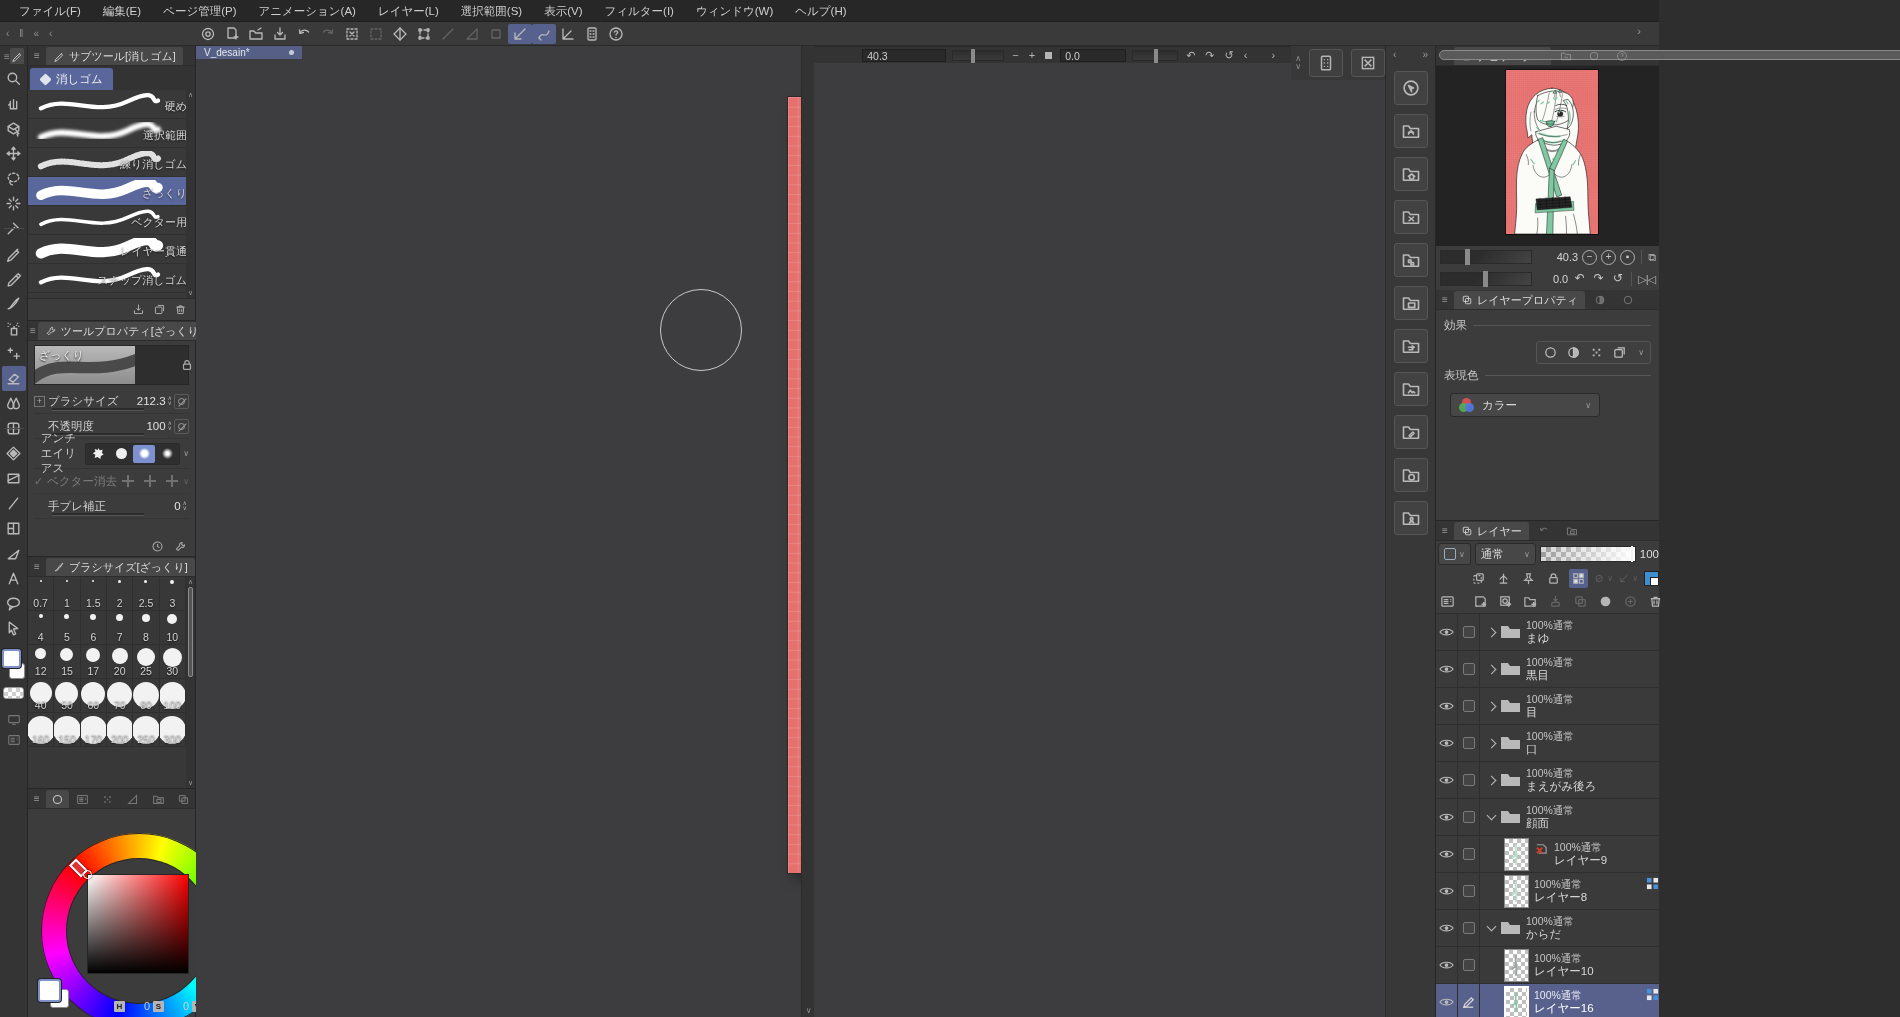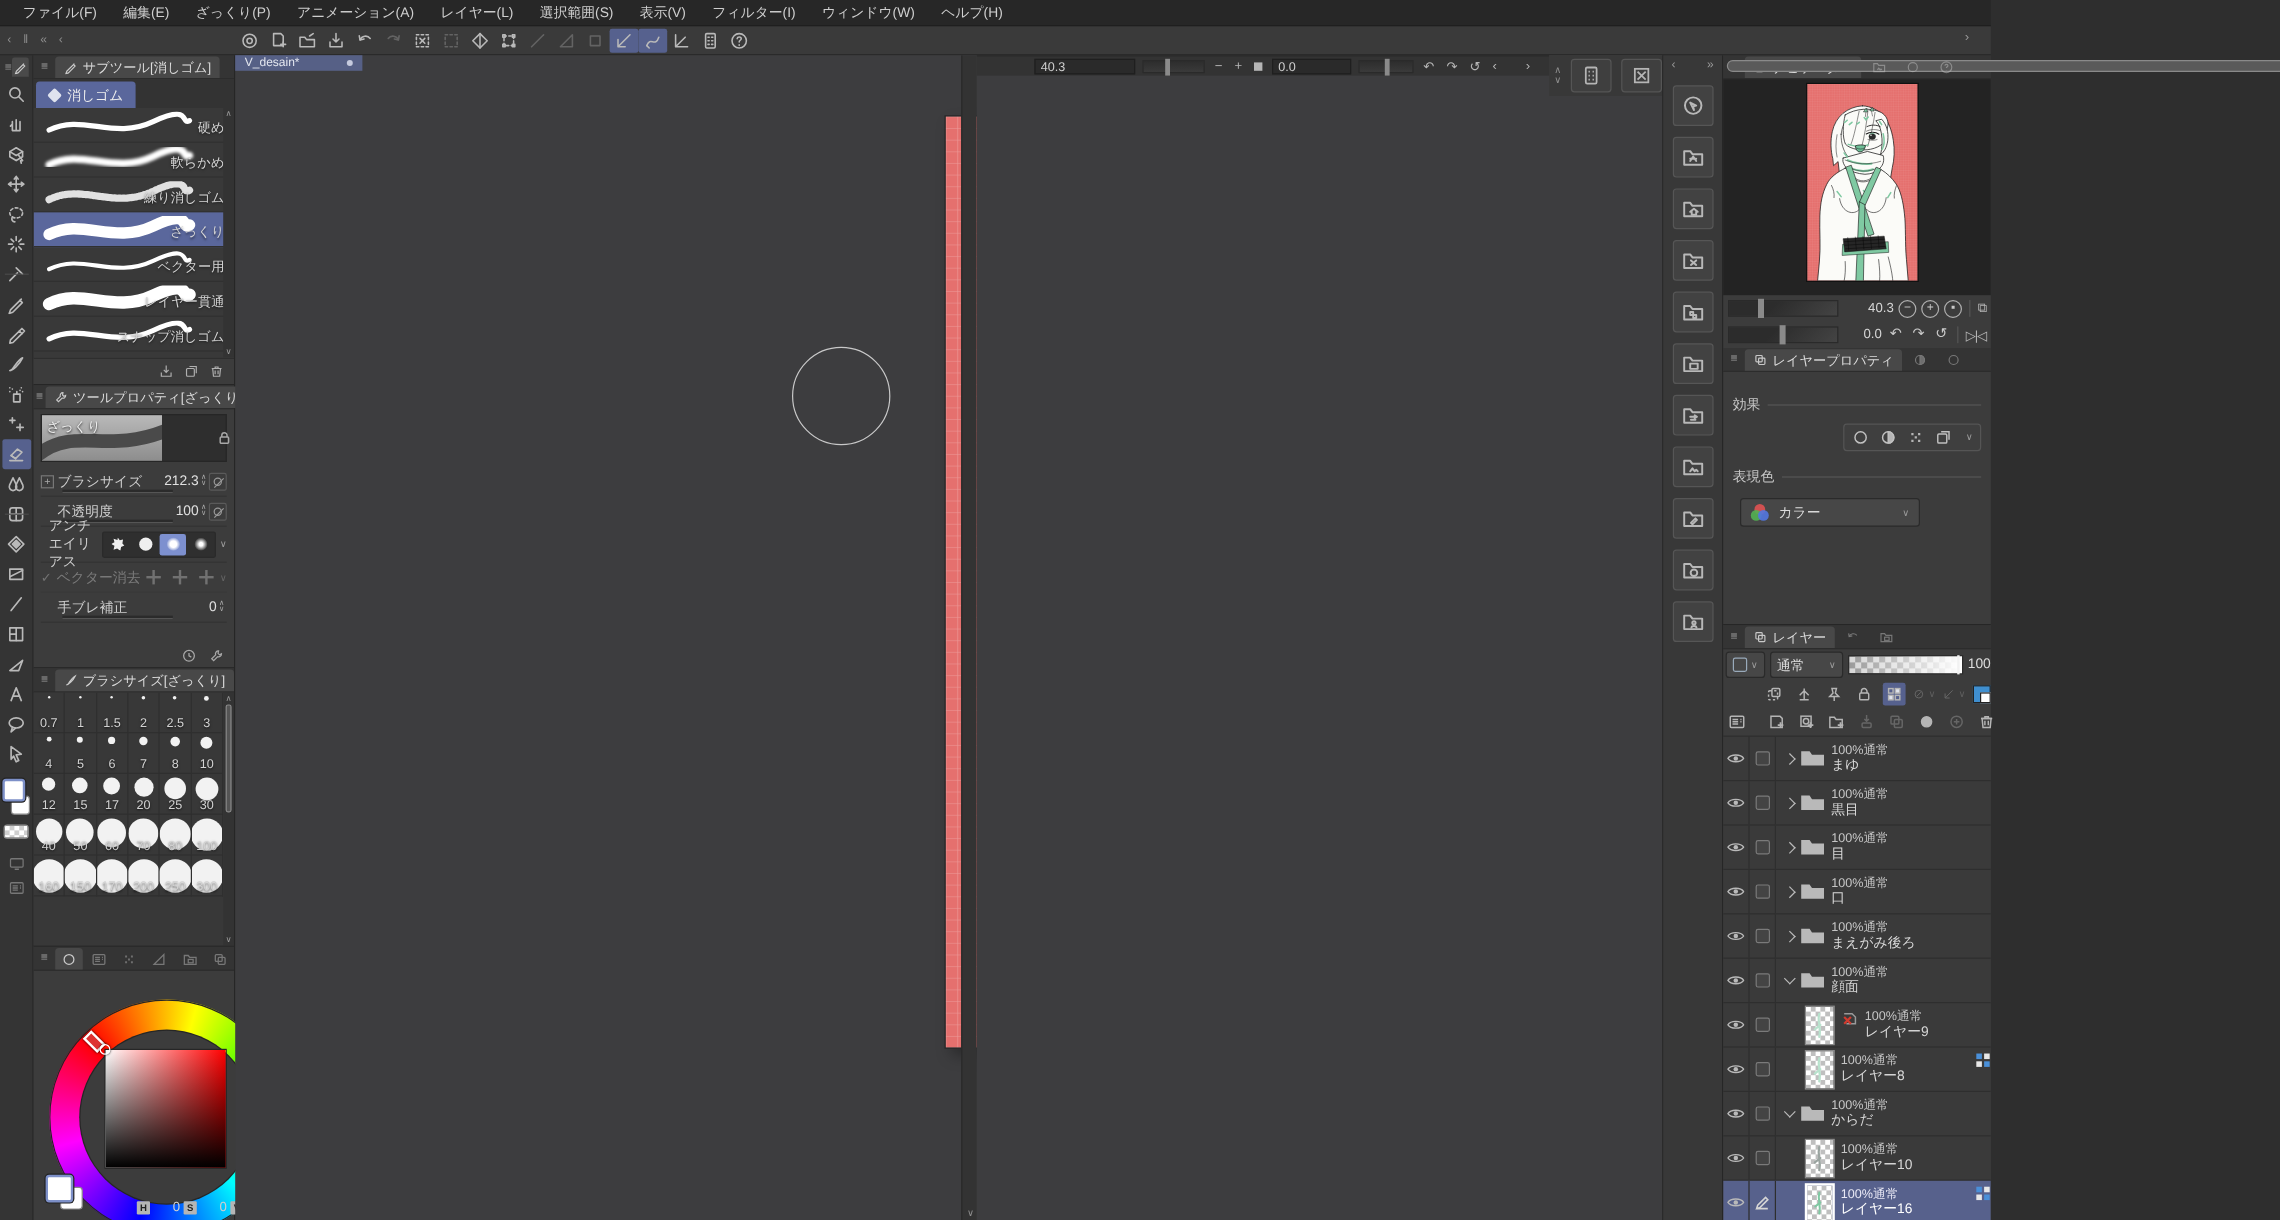--- a/index.html
+++ b/index.html
@@ -158,21 +158,21 @@
   .nav-thumb { position:absolute; left:70px; top:4px; width:92px; height:164px; box-shadow:0 0 0 1px #111;}
   .nav-ctrl { height:22px; display:flex; align-items:center; gap:4px; padding:0 4px; font-size:11px; color:#d5d5d5; flex:none;}
   .nav-slider { width:92px; height:14px; background:linear-gradient(135deg,#2c2c2c 40%,#444 ); border:1px solid #2a2a2a; position:relative;}
   .nav-slider .hdl { position:absolute; top:-2px; width:5px; height:16px; background:#8a8a8a;}
   .circ-btn { width:15px; height:15px; border:1.3px solid #b0b0b0; border-radius:50%; color:#c9c9c9; font-size:10px; line-height:12px; text-align:center; flex:none;}
   .nav-div { width:1px; height:14px; background:#555; margin:0 2px;}
   .nav-extra { color:#b5b5b5; font-size:11px; letter-spacing:-1px;}
 
   .lp-panel { height:230px; display:flex; flex-direction:column; flex:none;}
   .lp-body { padding:6px 8px; font-size:11.5px; color:#c8c8c8;}
-  .lp-sect { display:flex; align-items:center; gap:6px; margin-top:14px;}
+  .lp-sect { display:flex; align-items:center; gap:6px; margin-top:2px;}
   .lp-sect .rule { flex:1; height:1px; background:#565656;}
   .lp-icons { margin:8px 0 4px auto; width:fit-content; display:flex; align-items:center; gap:8px; border:1px solid #555; border-radius:3px; padding:3px 6px; background:#3f3f3f;}
   .lp-icons svg { width:15px; height:15px; stroke:#c0c0c0; fill:none; stroke-width:1.3;}
   .color-select { margin:10px 0 0 6px; width:150px; height:24px; background:#474747; border:1px solid #2a2a2a; border-radius:3px; display:flex; align-items:center; gap:7px; padding:0 8px; color:#ddd;}
   .tri-dots { position:relative; width:16px; height:14px; flex:none;}
   .tri-dots i { position:absolute; width:9px; height:9px; border-radius:50%; opacity:.9;}
 
   .layerpanel { flex:1; display:flex; flex-direction:column; min-height:0; border-top:1px solid #262626;}
   .blend-row { height:26px; display:flex; align-items:center; gap:4px; padding:0 0 0 2px; flex:none;}
   .combo { height:22px; background:#474747; border:1px solid #2a2a2a; border-radius:3px; display:flex; align-items:center; justify-content:space-between; padding:0 5px; font-size:11.5px; color:#ddd;}
@@ -647,21 +647,21 @@
     </g>
   </defs>
 </svg>
 
 <div class="app">
 
   <div class="menubar">
     <div style="display:flex;">
       <span class="mi">ファイル(F)</span>
         <span class="mi">編集(E)</span>
-        <span class="mi">ざっくり(P)</span>
+        <span class="mi">ページ管理(P)</span>
         <span class="mi">アニメーション(A)</span>
         <span class="mi">レイヤー(L)</span>
         <span class="mi">選択範囲(S)</span>
         <span class="mi">表示(V)</span>
         <span class="mi">フィルター(I)</span>
         <span class="mi">ウィンドウ(W)</span>
         <span class="mi">ヘルプ(H)</span>
     </div>
   </div>
 
@@ -955,21 +955,21 @@
           <div class="st-row">
               <svg viewBox="0 0 150 22">
                 <path class="stroke-path" d="M8,16 C40,0 70,26 108,8 S 134,12 143,7" fill="none" stroke="#fff" stroke-linecap="round" stroke-width="5"></path>
               </svg>
               <span class="st-label">硬め</span>
             </div>
             <div class="st-row">
               <svg viewBox="0 0 150 22">
                 <path class="stroke-path" d="M8,16 C40,0 70,26 108,8 S 134,12 143,7" fill="none" stroke="#fff" stroke-linecap="round" stroke-width="7" filter="url(#f-soft)"></path>
               </svg>
-              <span class="st-label">軟らかめ</span>
+              <span class="st-label">選択範囲</span>
             </div>
             <div class="st-row">
               <svg viewBox="0 0 150 22">
                 <path class="stroke-path" d="M8,16 C40,0 70,26 108,8 S 134,12 143,7" fill="none" stroke="#fff" stroke-linecap="round" stroke-width="7" stroke-dasharray="1.5 2.5" opacity=".85"></path>
               </svg>
               <span class="st-label">練り消しゴム</span>
             </div>
             <div class="st-row selected">
               <svg viewBox="0 0 150 22">
                 <path class="stroke-path" d="M8,16 C40,0 70,26 108,8 S 134,12 143,7" fill="none" stroke="#fff" stroke-linecap="round" stroke-width="11"></path>

